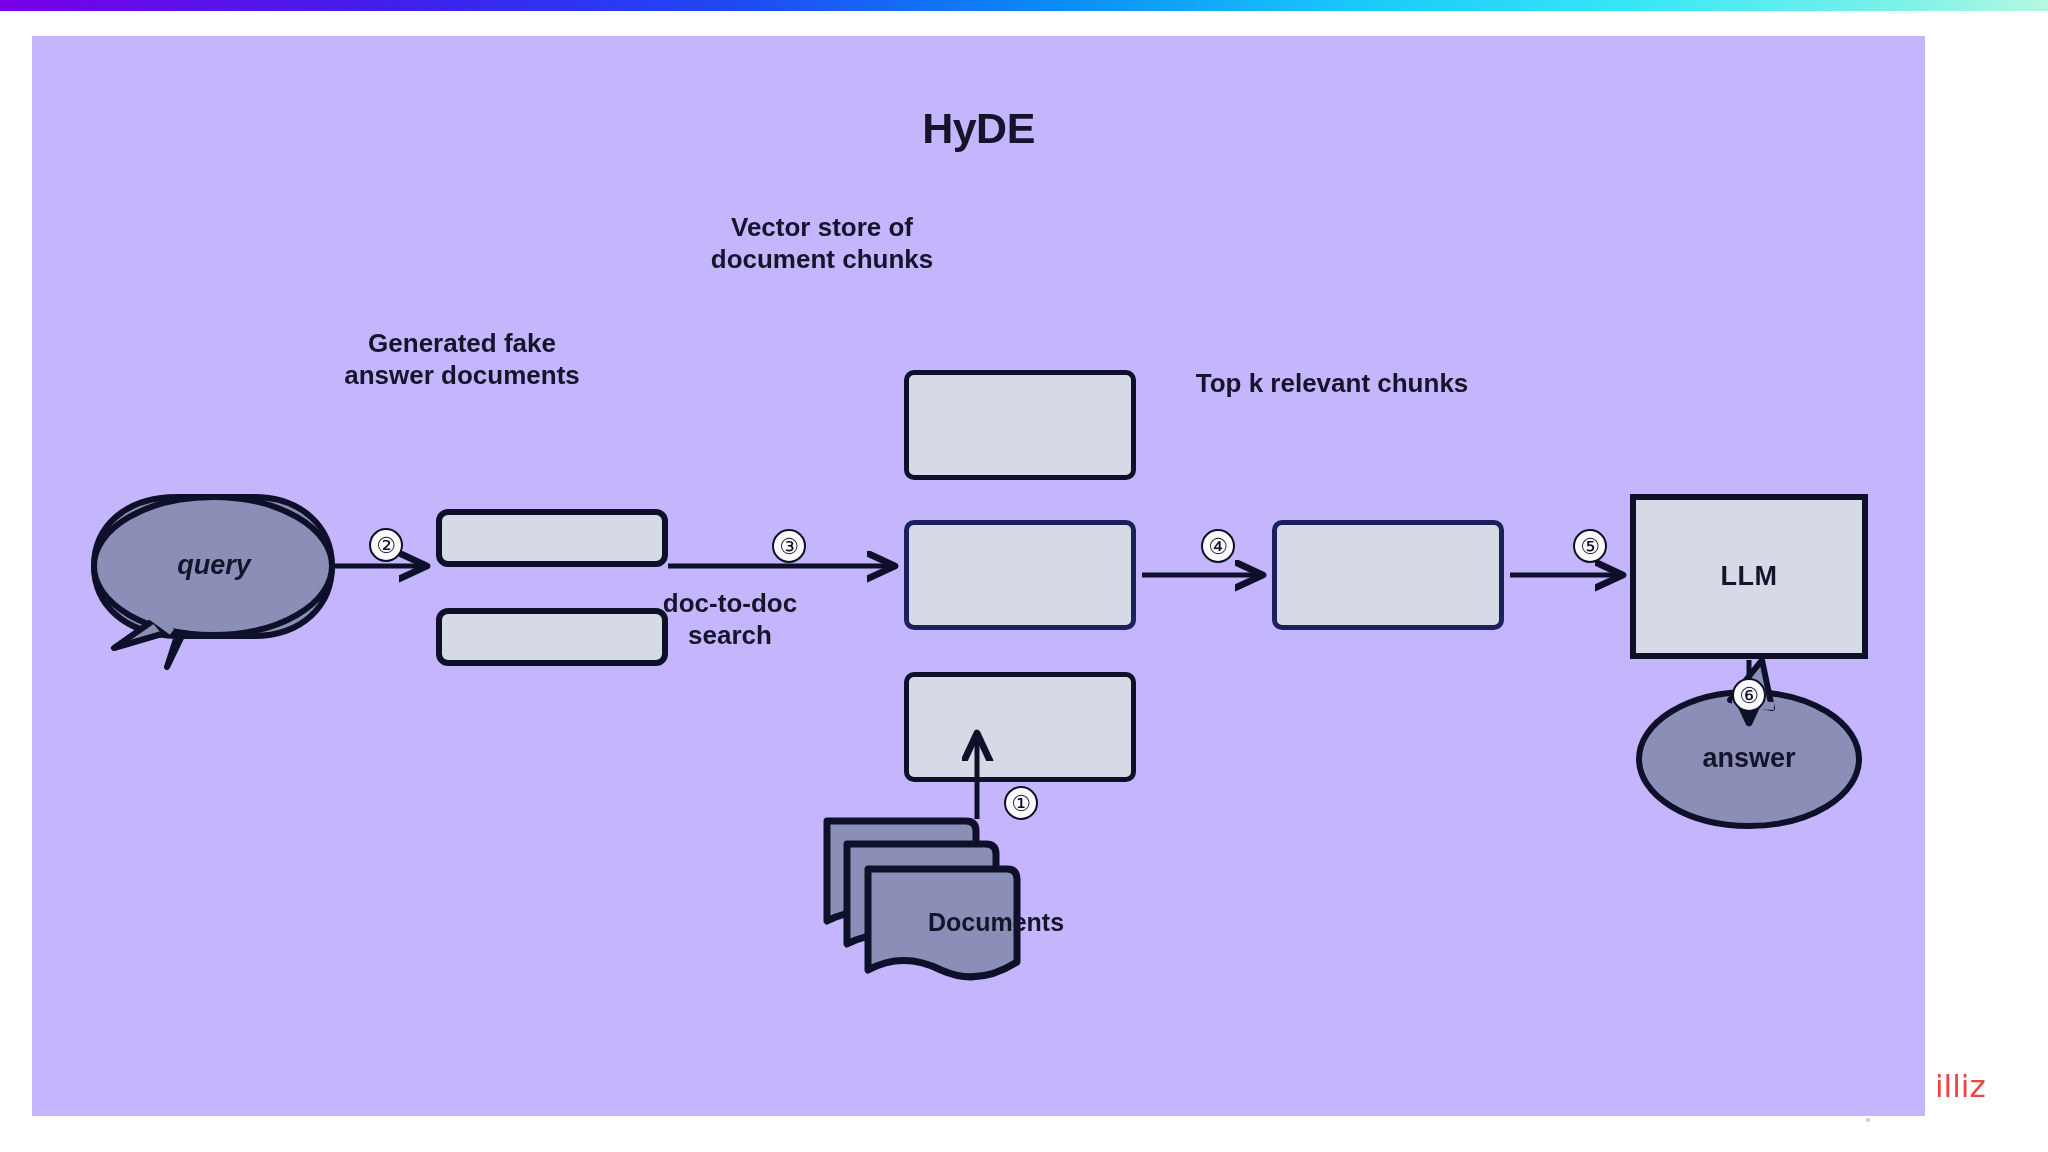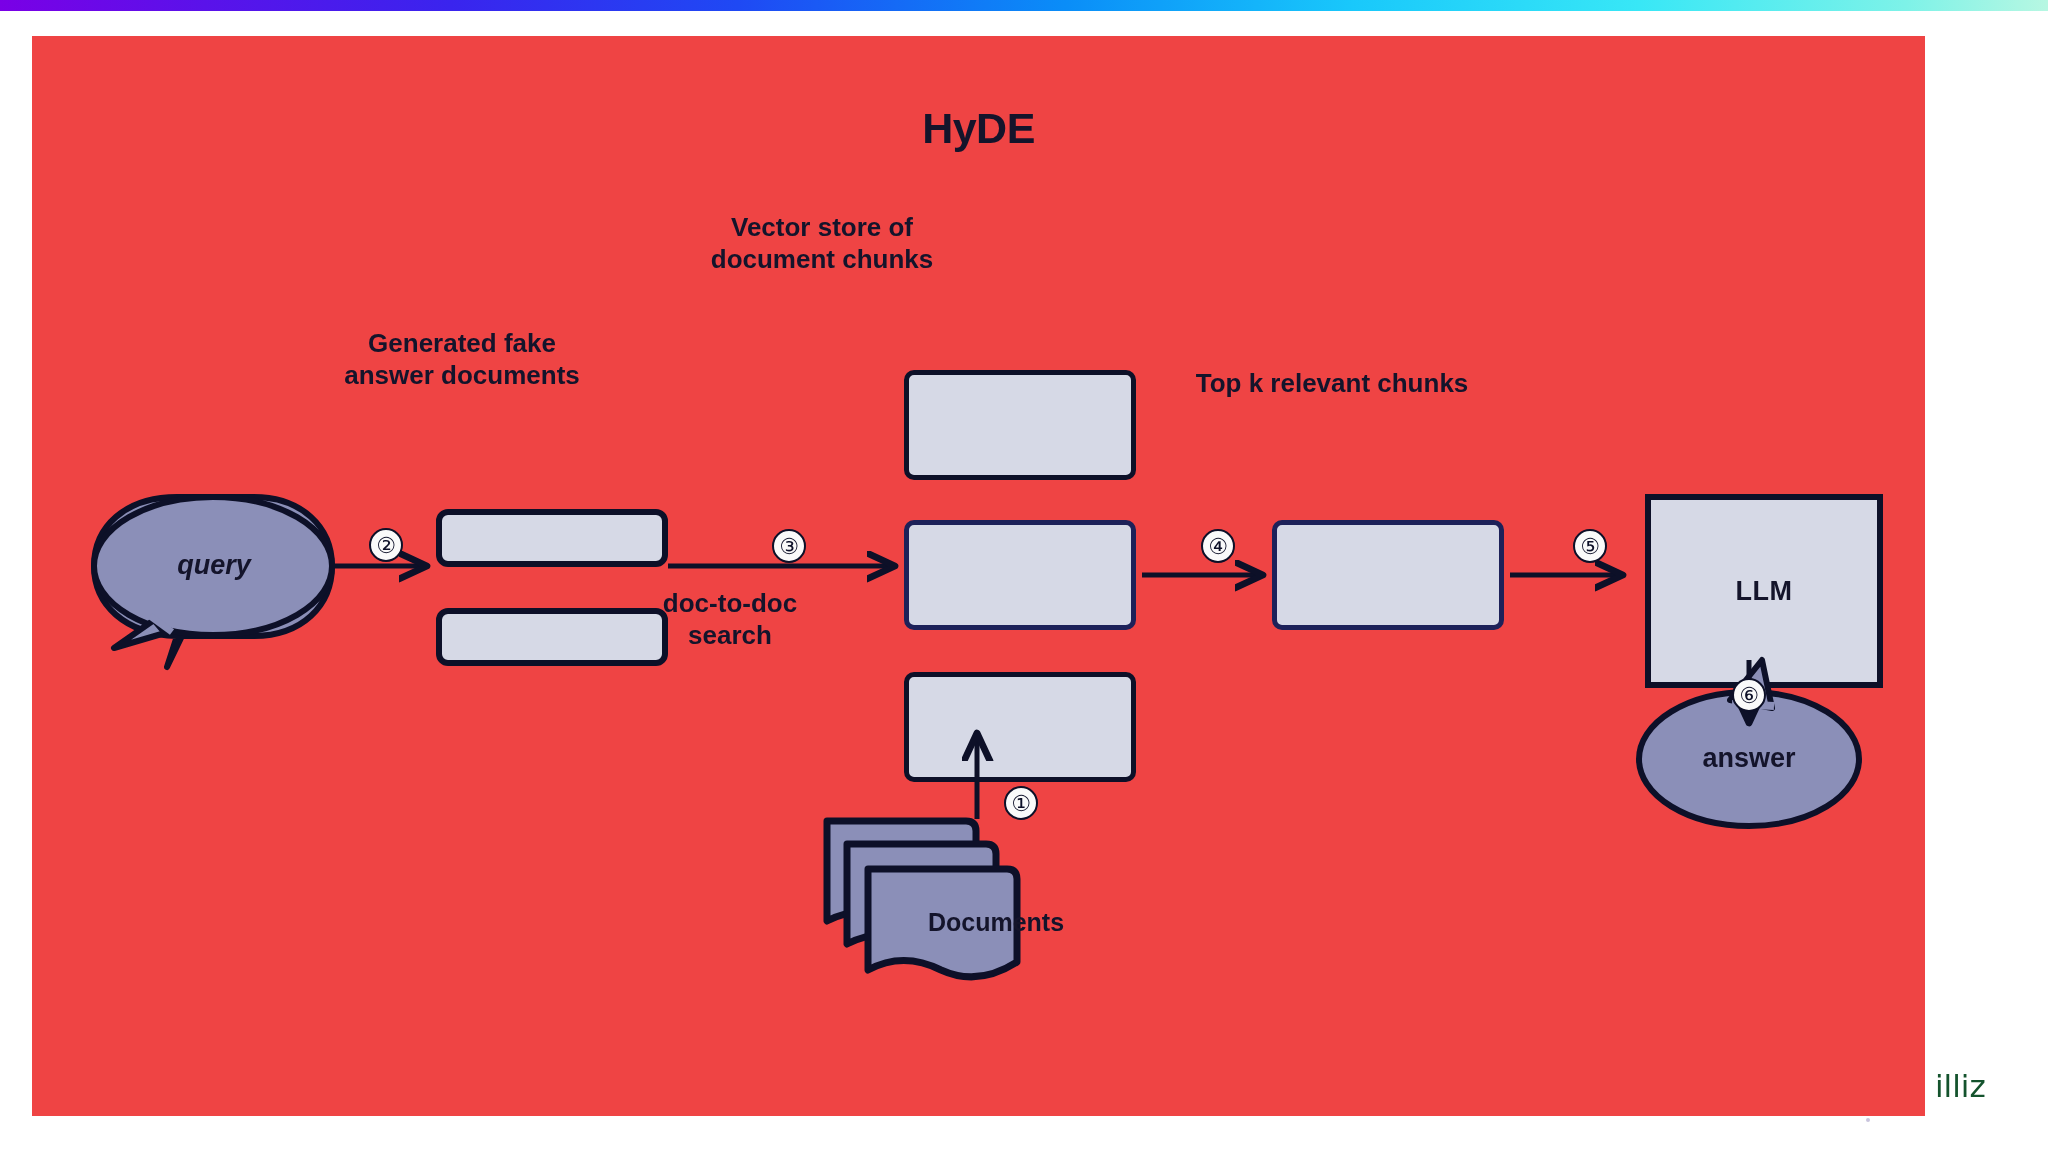--- a/index.html
+++ b/index.html
@@ -33,21 +33,21 @@
       #b7f7e2 100%);
   }
 
   
   #slide-canvas {
     position: absolute;
     left: 32px;
     top: 36px;
     width: 1893px;
     height: 1080px;
-    background: #ef4444;
+    background: #c4b5fd;
   }
 
   
   #diagram-title {
     position: absolute;
     left: 0; top: 68px;
     width: 1893px;
     text-align: center;
     font-size: 43px;
     font-weight: bold;
@@ -137,21 +137,21 @@
     box-sizing: border-box;
     font-family: "DejaVu Sans", sans-serif;
   }
 
   
   #watermark {
     position: absolute;
     left: 1935px;
     top: 1068px;
     font-size: 31px;
-    color: #14532d;
+    color: #ef4444;
     font-family: "DejaVu Sans", sans-serif;
   }
   #watermark-dot {
     position: absolute;
     left: 1866px;
     top: 1118px;
     width: 4px;
     height: 4px;
     background: #c9c4dd;
     border-radius: 50%;
@@ -179,21 +179,21 @@
 
   <div class="fake-doc-box" style="left:404px; top:473px; width:232px; height:58px;"></div>
   <div class="fake-doc-box" style="left:404px; top:572px; width:232px; height:58px;"></div>
 
   <div class="chunk-box" style="left:872px; top:334px; width:232px; height:110px;"></div>
   <div class="chunk-box accent" style="left:872px; top:484px; width:232px; height:110px;"></div>
   <div class="chunk-box" style="left:872px; top:636px; width:232px; height:110px;"></div>
 
   <div class="chunk-box accent" style="left:1240px; top:484px; width:232px; height:110px;"></div>
 
-  <div id="llm-box" style="left:1598px; top:458px; width:238px; height:194px;margin-left:15px;">
+  <div id="llm-box" style="left:1598px; top:458px; width:238px; height:165px;">
     <span id="llm-box-label">LLM</span>
   </div>
 
   <svg id="vector-overlay" viewBox="0 0 1893 1080">
 
     <g class="hit">
       <path d="M 221 461
                C 270 461, 300 491, 300 530
                C 300 570, 270 600, 221 600
                L 150 600

